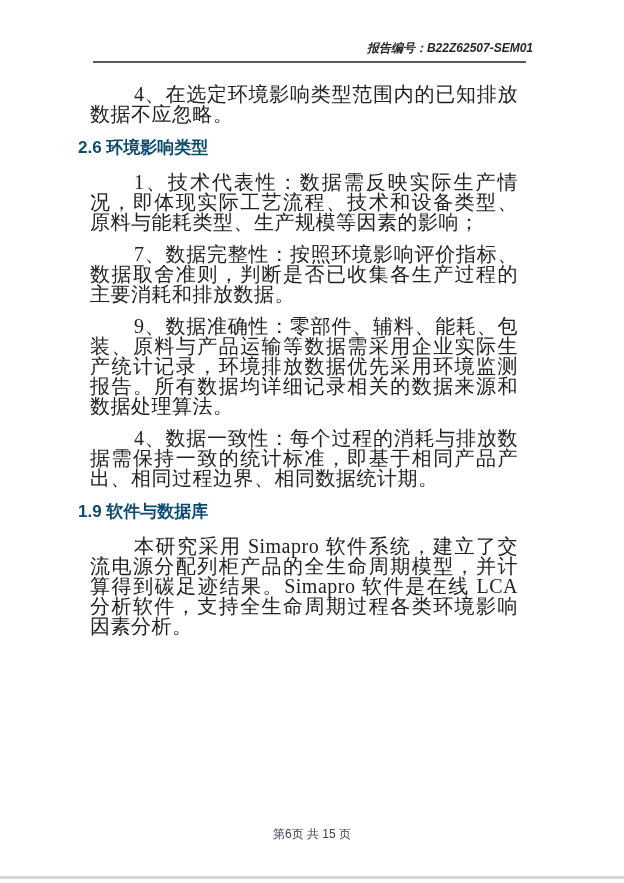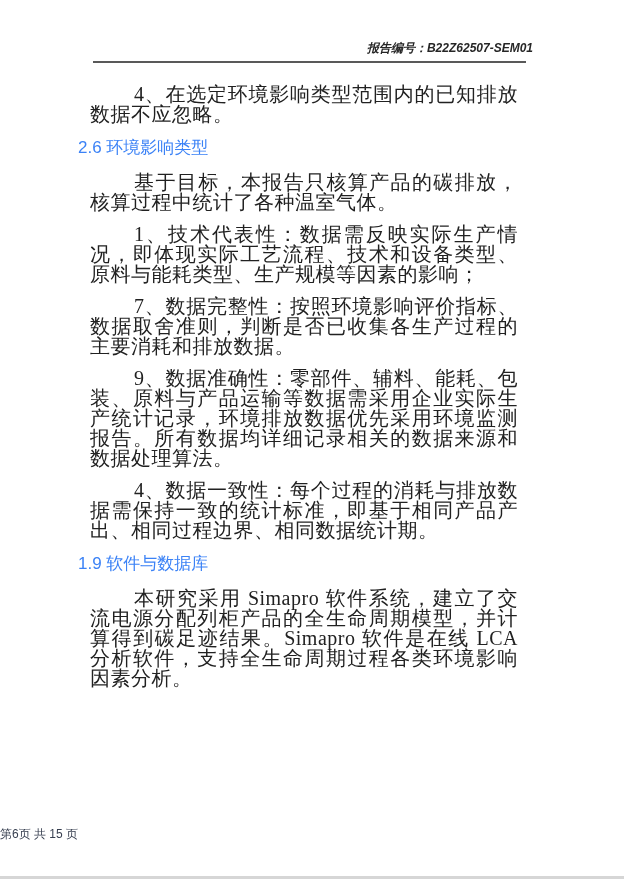--- a/index.html
+++ b/index.html
@@ -50,35 +50,35 @@
   .content p {
     margin: 12px;
     font-size: 20px;
     line-height: 20px;
     text-align: justify;
     text-indent: 2.2em;
     letter-spacing: 0.5px;
   }
   .content h1, .content h2 {
     font-family: "Liberation Sans", "DejaVu Sans", sans-serif;
-    color: #3b82f6;
-    font-weight: normal;
+    color: #0c4a6e;
+    font-weight: bold;
     margin: 0;
   }
   .content h2 {
     font-size: 17px;
     line-height: 24px;
     margin: 10px 0 4px 0;
   }
   
   .footer {
     position: absolute;
     top: 827px;
     left: 0; right: 0;
-    text-align: left;
+    text-align: center;
     font-family: "Liberation Sans", "DejaVu Sans", sans-serif;
     font-size: 12px;
     line-height: 14px;
     color: #363e4f;
   }
   .bottom-rule {
     position: absolute;
     top: 876px;
     left: 0;
     width: 624px;
@@ -92,21 +92,20 @@
 <div class="page">
 
   <div class="header">
     <div class="header-text">报告编号：B22Z62507-SEM01</div>
     <div class="header-rule"></div>
   </div>
 
   <div class="content">
     <p>4、在选定环境影响类型范围内的已知排放数据不应忽略。</p>
     <h2>2.6 环境影响类型</h2>
-    <p>基于目标，本报告只核算产品的碳排放，核算过程中统计了各种温室气体。</p>
     <p>1、技术代表性：数据需反映实际生产情况，即体现实际工艺流程、技术和设备类型、原料与能耗类型、生产规模等因素的影响；</p>
     <p>7、数据完整性：按照环境影响评价指标、数据取舍准则，判断是否已收集各生产过程的主要消耗和排放数据。</p>
     <p>9、数据准确性：零部件、辅料、能耗、包装、原料与产品运输等数据需采用企业实际生产统计记录，环境排放数据优先采用环境监测报告。所有数据均详细记录相关的数据来源和数据处理算法。</p>
     <p>4、数据一致性：每个过程的消耗与排放数据需保持一致的统计标准，即基于相同产品产出、相同过程边界、相同数据统计期。</p>
     <h2>1.9 软件与数据库</h2>
     <p>本研究采用 Simapro 软件系统，建立了交流电源分配列柜产品的全生命周期模型，并计算得到碳足迹结果。Simapro 软件是在线 LCA 分析软件，支持全生命周期过程各类环境影响因素分析。</p>
 
   </div>
 
   <div class="footer">

